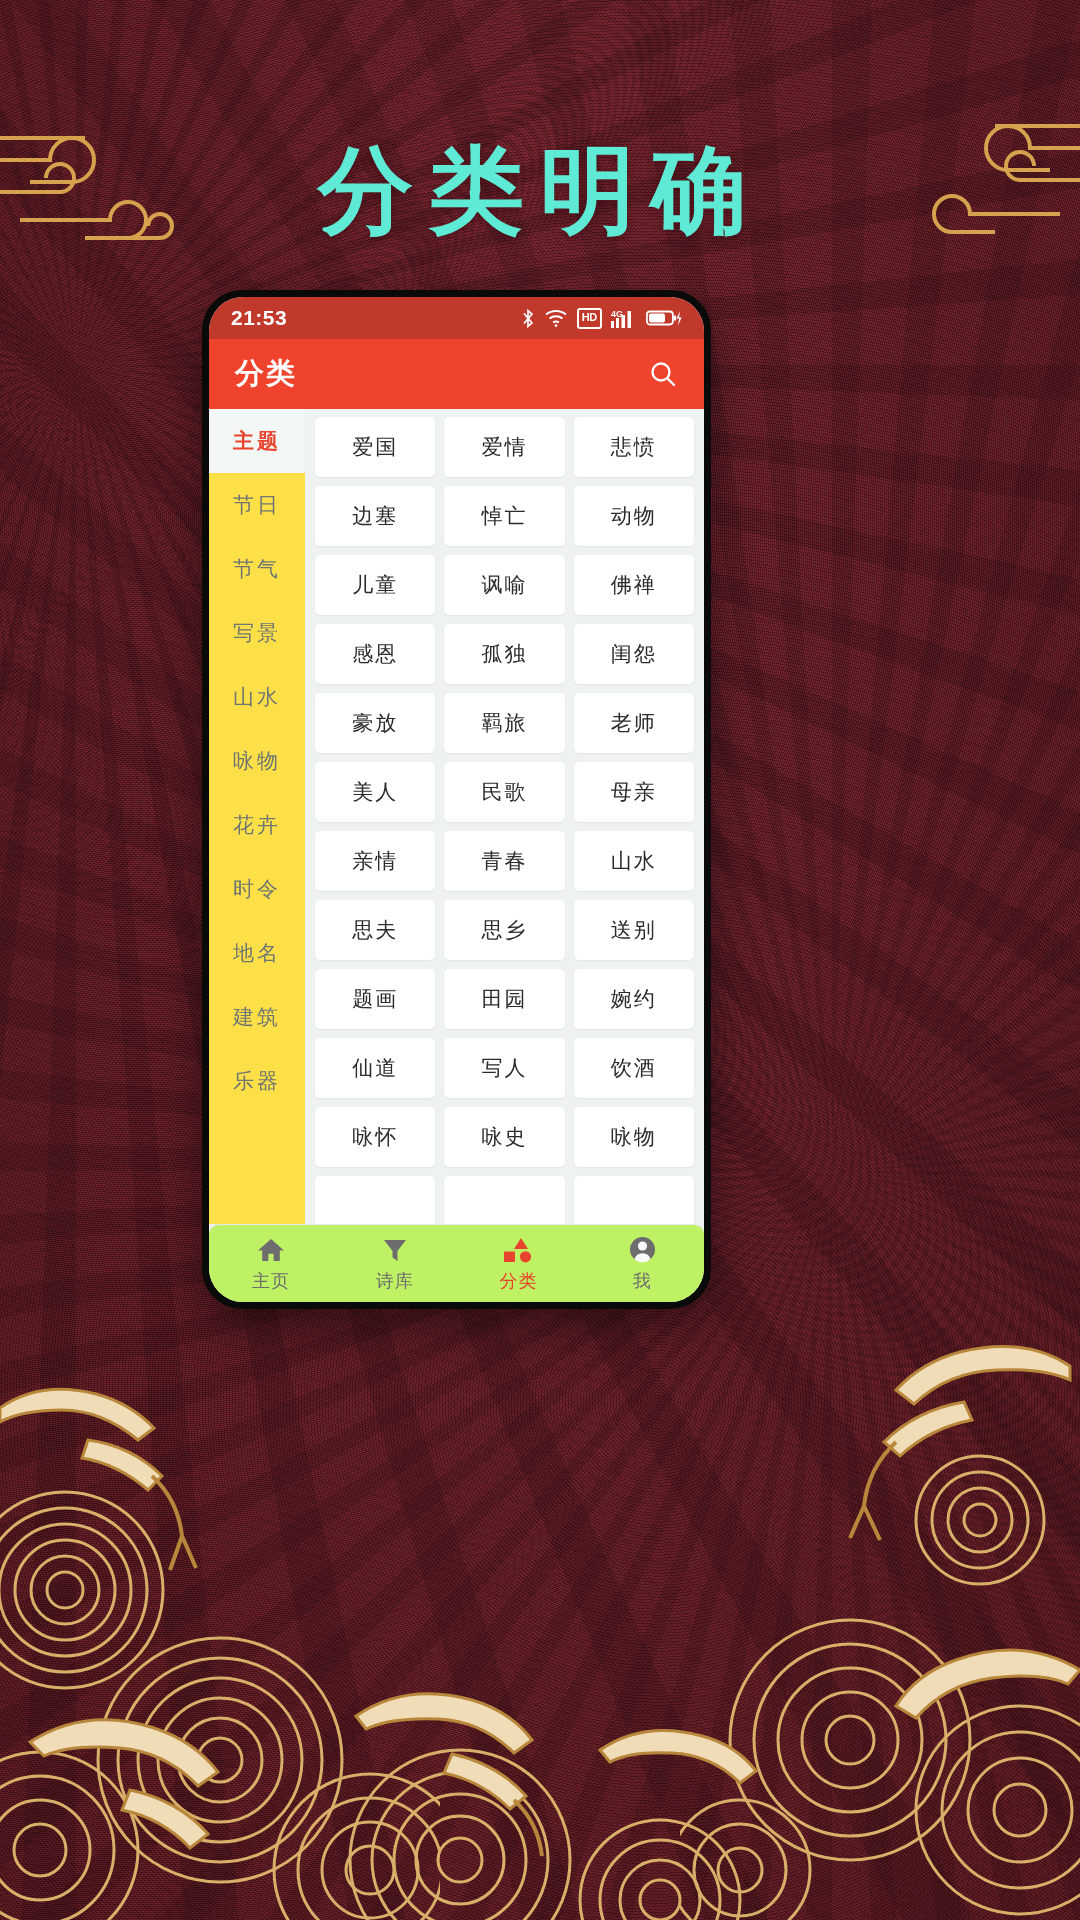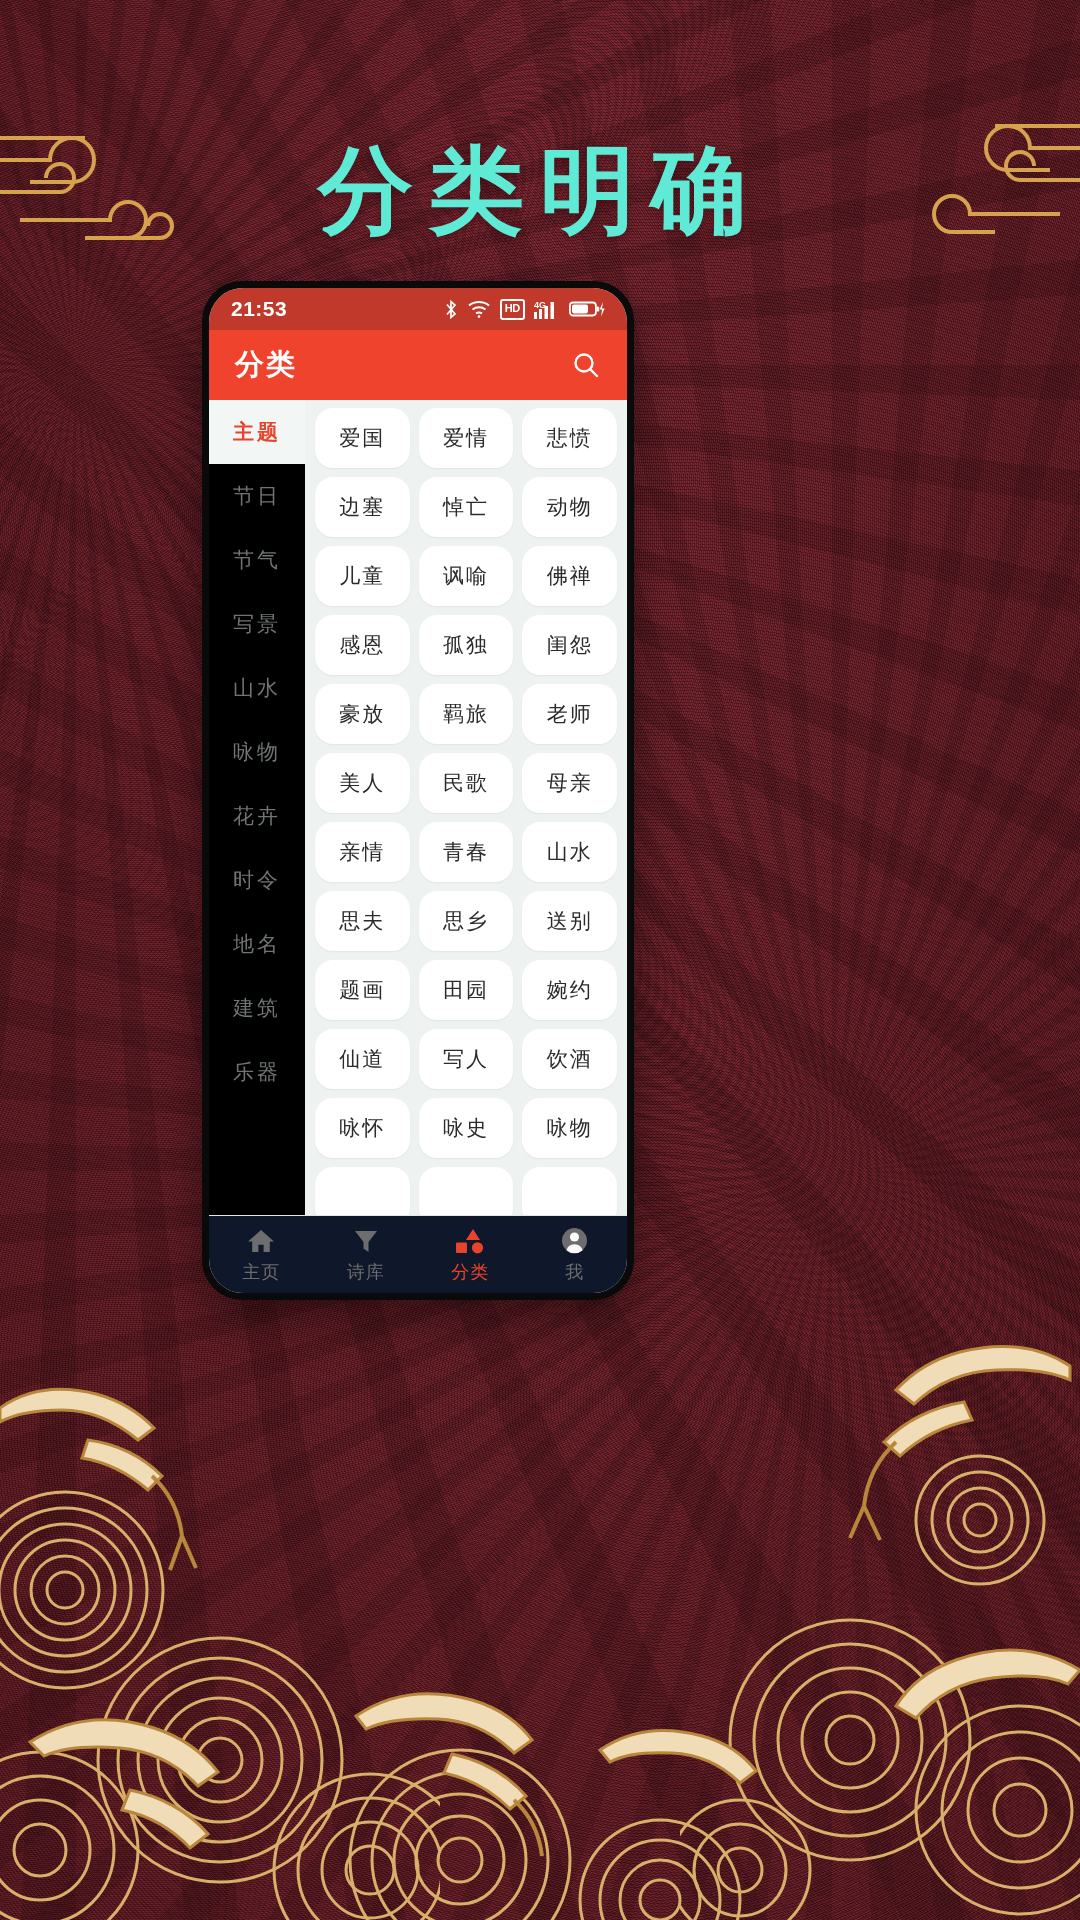--- a/index.html
+++ b/index.html
@@ -47,22 +47,22 @@
     position:absolute;top:128px;left:0;width:100%;
     text-align:center;
     font-family:"DejaVu Serif","Liberation Serif",serif;
     font-size:95px;font-weight:700;letter-spacing:16px;
     color:#5eead4;
     text-shadow:0 3px 10px rgba(60,10,18,.55);
   }
 
   
   .phone{
-    position:absolute;left:202px;top:281px;
-    width:432px;height:1019px;
+    position:absolute;left:202px;top:290px;
+    width:509px;height:1019px;
     background:#0a0a0a;
     border-radius:40px;
     box-shadow:0 18px 48px rgba(0,0,0,.45);
     padding:7px;
     box-sizing:border-box;
   }
   .screen{
     width:100%;height:100%;
     border-radius:34px;
     overflow:hidden;
@@ -100,21 +100,21 @@
   .appbar-title{
     color:#fff;font-size:29px;font-weight:700;letter-spacing:2px;
   }
   .search-btn{margin-left:auto;display:flex;align-items:center;cursor:pointer;}
 
   
   .content{flex:1;display:flex;min-height:0;background:#eef3f2;}
 
   .sidebar{
     flex:0 0 96px;width:96px;
-    background:#000000;
+    background:#fde047;
     overflow:hidden;
     position:relative;
   }
   .side-item{
     height:64px;display:flex;align-items:center;justify-content:center;
     font-size:21px;color:#6f7572;letter-spacing:3px;
     cursor:pointer;
   }
   .side-item.active{
     background:#f2f7f6;color:#e8432c;font-weight:700;
@@ -125,35 +125,36 @@
     padding:8px 10px 0 10px;
     box-sizing:border-box;
   }
   .grid{
     display:grid;
     grid-template-columns:repeat(3,1fr);
     gap:9px 9px;
   }
   .card{
     background:#fff;
-    border-radius:18px;
+    border-radius:5px;
     height:60px;
     display:flex;align-items:center;justify-content:center;
     font-size:21px;color:#2b2b2b;letter-spacing:2px;
     box-shadow:0 1px 2px rgba(0,0,0,.06);
     cursor:pointer;
   }
 
   
   .bottomnav{
     flex:0 0 78px;height:78px;
-    background:#0f172a;
+    background:#bef264;
     border-top:1px solid #e6e6e6;
     display:flex;align-items:center;
     box-sizing:border-box;
+    border-radius:10px;
   }
   .nav-item{
     flex:1;display:flex;flex-direction:column;align-items:center;justify-content:center;
     gap:6px;cursor:pointer;
   }
   .nav-label{font-size:18px;color:#6d6d6d;letter-spacing:1px;}
   .nav-item.active .nav-label{color:#e8432c;}
   .nav-ico{height:28px;display:flex;align-items:flex-end;}
 </style>
 </head>

